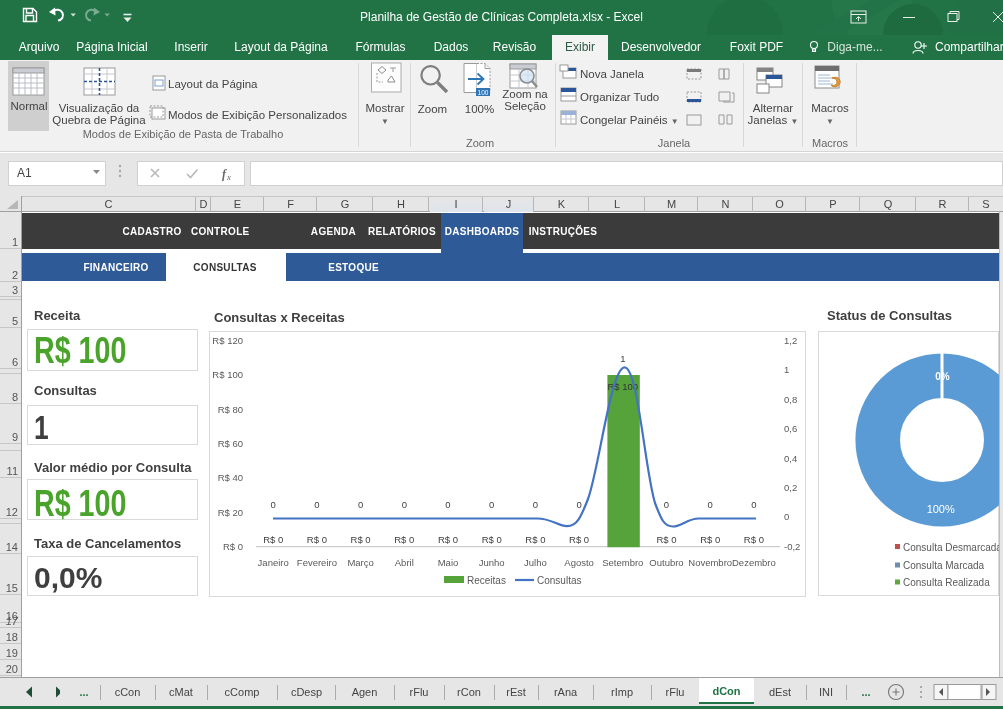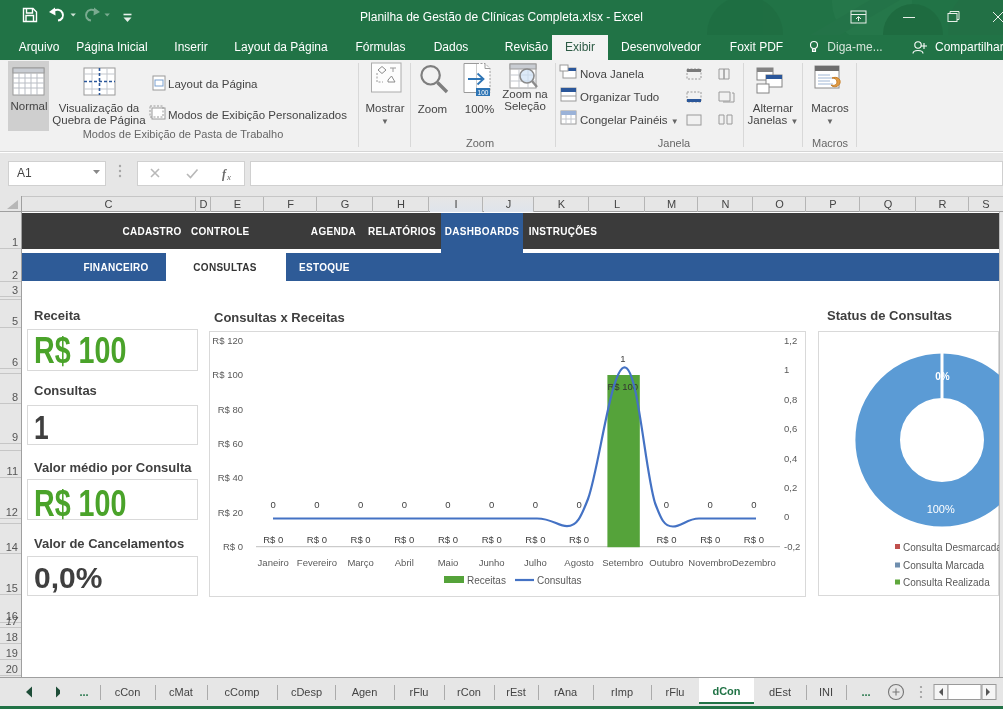--- a/index.html
+++ b/index.html
@@ -88,21 +88,21 @@
   </svg>
 </div>
 <div class="abs" id="title-text">Planilha de Gestão de Clínicas Completa.xlsx - Excel</div>
 <div class="abs" id="tabrow">
   <div class="rtab" style="left:9px;width:60px;">Arquivo</div>
   <div class="rtab" style="left:62px;width:100px;">Página Inicial</div>
   <div class="rtab" style="left:161px;width:60px;">Inserir</div>
   <div class="rtab" style="left:231px;width:100px;">Layout da Página</div>
   <div class="rtab" style="left:350px;width:61px;">Fórmulas</div>
   <div class="rtab" style="left:421px;width:60px;">Dados</div>
-  <div class="rtab" style="left:496px;width:61px;">Revisão</div>
+  <div class="rtab" style="left:484px;width:61px;">Revisão</div>
   <div id="tab-active">Exibir</div>
   <div class="rtab" style="left:611px;width:100px;">Desenvolvedor</div>
   <div class="rtab" style="left:726px;width:61px;">Foxit PDF</div>
   <div class="rtab" style="left:825px;width:60px;color:#d5e4da;">Diga-me...</div>
   <div class="rtab" style="left:935px;width:61px;">Compartilhar</div>
   <svg width="1003" height="25" style="position:absolute;left:0;top:0">
     <g fill="none" stroke="#fff" stroke-width="1.1">
       <circle cx="814" cy="10" r="3.5"></circle>
       <path d="M 812.5 13.5 v 3 h 3 v -3 M 812.5 15 h 3"></path>
       <circle cx="918" cy="10" r="3.2"></circle>
@@ -342,32 +342,32 @@
   <div class="navtab" style="left:254px;top:14px;width:80px;text-align:right;">AGENDA</div>
   <div class="navtab" style="left:340px;top:14px;width:80px;text-align:center;">RELATÓRIOS</div>
   <div style="position:absolute;left:419px;top:1px;width:82px;height:68px;background:#2e5b97;"></div>
   <div class="navtab" style="left:420px;top:14px;width:80px;text-align:center;">DASHBOARDS</div>
   <div class="navtab" style="left:501px;top:14px;width:80px;text-align:center;">INSTRUÇÕES</div>
 
   <div style="position:absolute;left:0;top:41px;width:977px;height:28px;background:#2e5b97;"></div>
   <div class="navtab" style="left:54px;top:50px;width:80px;text-align:center;">FINANCEIRO</div>
   <div style="position:absolute;left:144px;top:41px;width:120px;height:28px;background:#fff;"></div>
   <div class="navtab" style="left:163px;top:50px;width:80px;text-align:center;color:#333;">CONSULTAS</div>
-  <div class="navtab" style="left:277px;top:50px;width:80px;text-align:left;">ESTOQUE</div>
+  <div class="navtab" style="left:277px;top:50px;width:80px;text-align:right;">ESTOQUE</div>
 
   <div class="metric-label" style="left:12px;top:96px;">Receita</div>
   <div class="metric-box" style="top:117px;height:42px;"></div>
   <div class="metric-value" style="left:12px;top:118px;font-size:36.5px;transform:scaleX(0.785);color:#4aa32a;">R$ 100</div>
   <div class="metric-label" style="left:12px;top:171px;">Consultas</div>
   <div class="metric-box" style="top:193px;height:40px;"></div>
   <div class="metric-value" style="left:12px;top:197px;font-size:33px;transform:scaleX(0.8);color:#3f3f3f;">1</div>
   <div class="metric-label" style="left:12px;top:248px;">Valor médio por Consulta</div>
   <div class="metric-box" style="top:267px;height:41px;"></div>
   <div class="metric-value" style="left:12px;top:271px;font-size:36.5px;transform:scaleX(0.785);color:#4aa32a;">R$ 100</div>
-  <div class="metric-label" style="left:12px;top:324px;">Valor de Cancelamentos</div>
+  <div class="metric-label" style="left:12px;top:324px;">Taxa de Cancelamentos</div>
   <div class="metric-box" style="top:344px;height:40px;"></div>
   <div class="metric-value" style="left:12px;top:349px;font-size:30px;color:#3f3f3f;">0,0%</div>
 
   <div class="metric-label" style="left:192px;top:98px;">Consultas x Receitas</div>
   <div style="position:absolute;left:187px;top:119px;width:597px;height:266px;background:#fff;border:1px solid #d9d9d9;"></div>
   <svg width="597" height="266" style="position:absolute;left:187px;top:119px;" font-family="Liberation Sans">
     <g font-size="9.5" fill="#595959" text-anchor="end">
       <text x="34" y="13">R$ 120</text>
         <text x="34" y="47.3">R$ 100</text>
         <text x="34" y="81.6">R$ 80</text>

